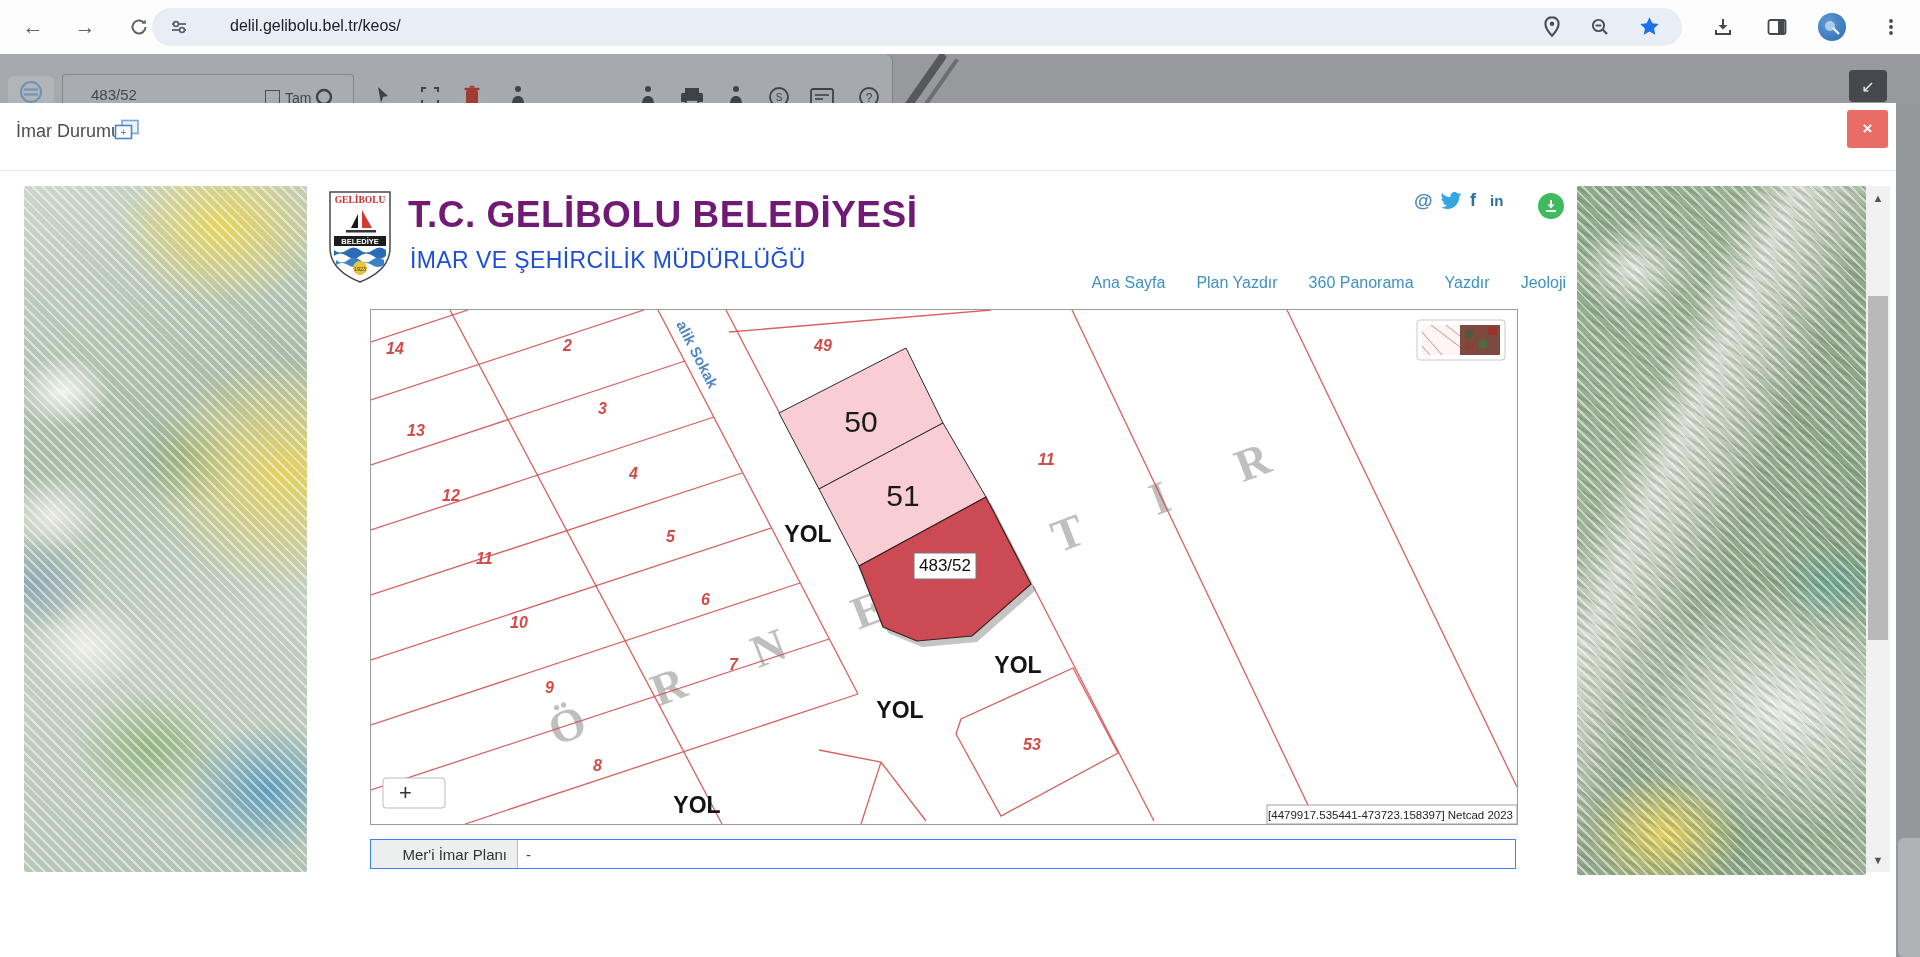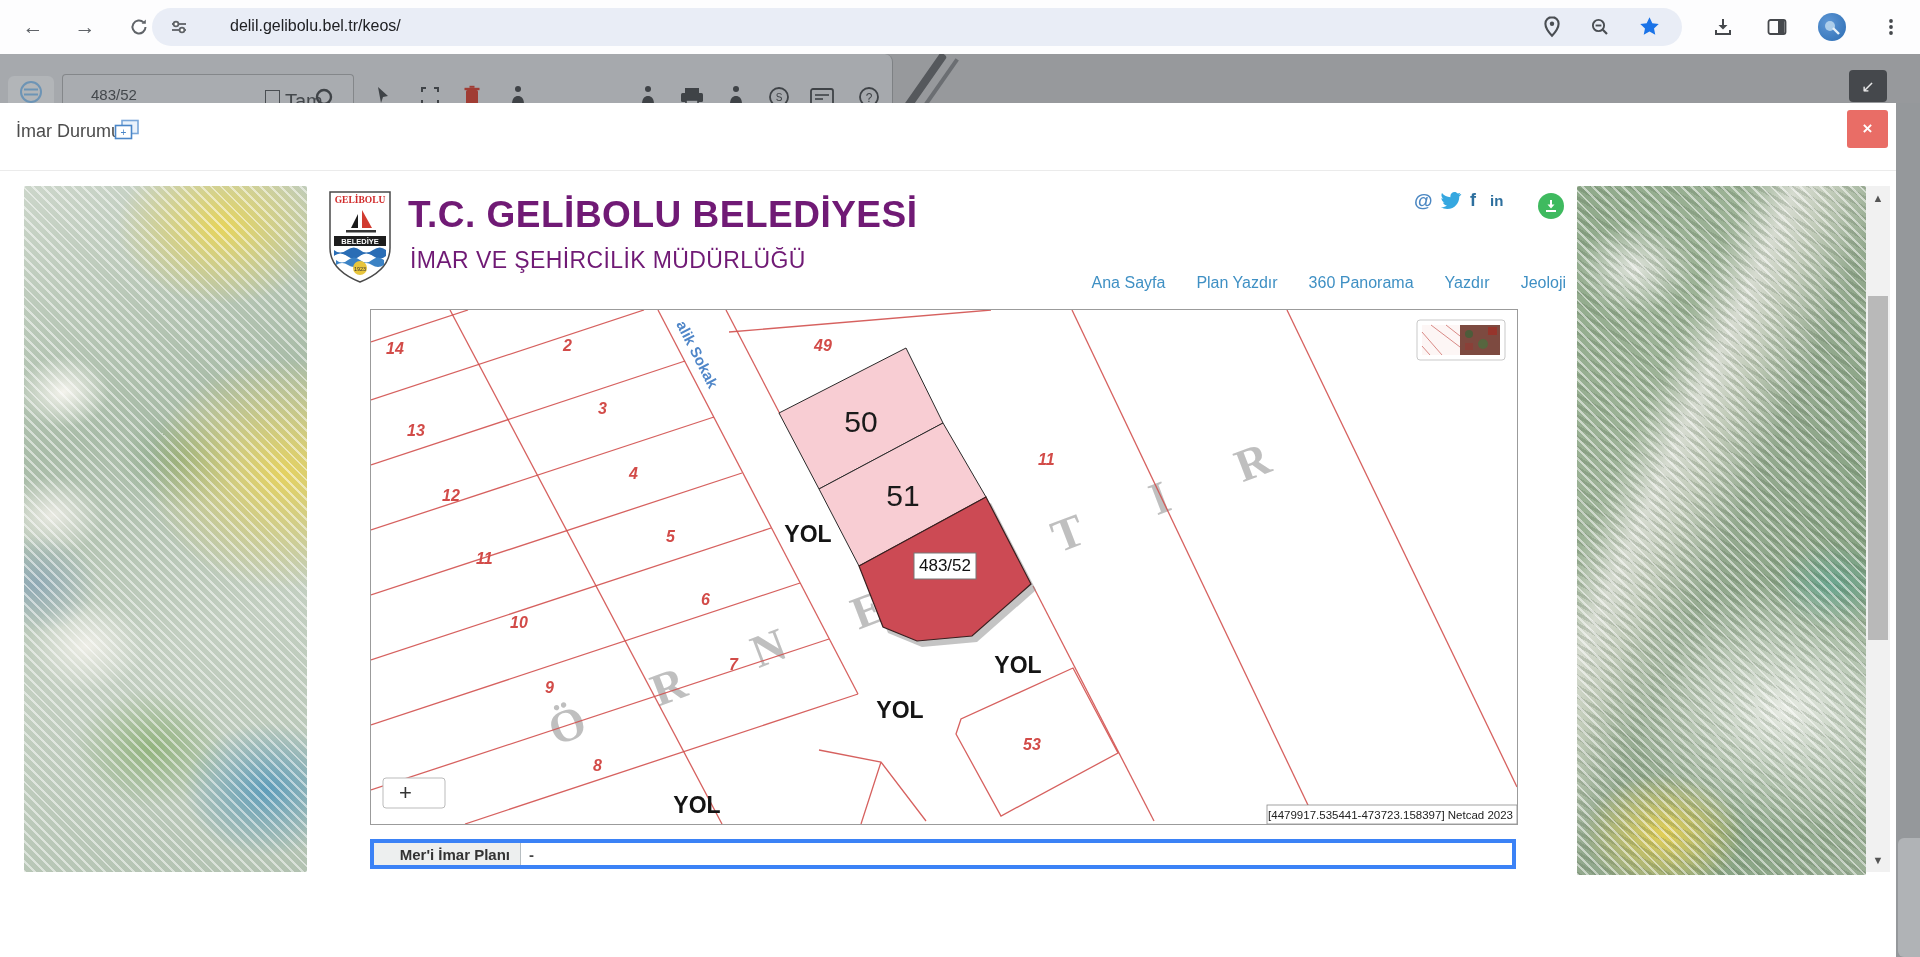--- a/index.html
+++ b/index.html
@@ -20,21 +20,21 @@
 
   
   .modal{left:0;top:103px;width:1896px;height:854px;background:#fff;border-radius:8px 8px 0 0;}
   .modal-header{left:0;top:0;width:1896px;height:67px;background:#fff;border-bottom:1px solid #ebebeb;border-radius:8px 8px 0 0;}
   .modal-title{left:16px;top:18px;font-size:18px;color:#4c4c4c;}
   .close-btn{left:1847px;top:7px;width:41px;height:38px;background:#e96d66;border-radius:3px;color:#fff;font-size:17px;font-weight:bold;display:flex;align-items:center;justify-content:center;}
   .right-gray{left:1896px;top:103px;width:24px;height:854px;background:#95989b;}
 
   
   .site-title{font-size:37px;font-weight:600;color:#701a75;letter-spacing:.5px;}
-  .site-sub{font-size:23px;color:#701a75;letter-spacing:.4px;}
+  .site-sub{font-size:23px;color:#1d4ed8;letter-spacing:.4px;}
   .disclaimer{font-size:11px;color:#3a3a3a;}
   .nav-links{display:flex;gap:31px;justify-content:flex-end;align-items:center;}
   .nav-link{font-size:16px;color:#3f90c4;white-space:nowrap;margin-top:30px;}
   .social-glyph{font-weight:bold;color:#2d6f9e;}
   .green-circle{width:26px;height:26px;border-radius:50%;background:#3fba5f;display:flex;align-items:center;justify-content:center;}
 
   
   .aerial{overflow:hidden;border-radius:2px;}
   .aerial-left{
     background:
@@ -67,21 +67,21 @@
   .pnum{fill:#d24b48;font:italic 700 16px "Liberation Sans",sans-serif;}
   .bignum{fill:#1a1a1a;font:400 30px "Liberation Sans",sans-serif;}
   .yol{fill:#141414;font:600 23px "Liberation Sans",sans-serif;text-anchor:middle;}
   .redline{stroke:#d2504e;stroke-width:1.3;fill:none;opacity:.9;}
   .wm{fill:#b5b5b5;font:700 46px "Liberation Serif",serif;letter-spacing:74px;opacity:.85;}
   .street{fill:#4f86c8;font:700 15px "Liberation Sans",sans-serif;}
   .coordtxt{fill:#222;font:400 11.5px "Liberation Sans",sans-serif;text-anchor:end;}
   .sel-label{fill:#111;font:400 17px "Liberation Sans",sans-serif;text-anchor:middle;}
 
   
-  .info-row{left:370px;top:839px;width:1146px;height:30px;display:flex;border:4px solid #3b82f6;box-sizing:border-box;font-weight:bold;}
+  .info-row{left:370px;top:839px;width:1146px;height:30px;display:flex;border:1px solid #3b82f6;box-sizing:border-box;}
   .info-label{width:147px;background:#edefef;border-right:1px solid #b6bdc1;display:flex;align-items:center;justify-content:flex-end;padding-right:10px;box-sizing:border-box;font-size:15px;color:#333;}
   .info-value{flex:1;display:flex;align-items:center;padding-left:8px;font-size:15px;color:#444;background:#fff;}
 
   
   .sb-track{left:1866px;top:186px;width:24px;height:686px;background:#f1f1f1;}
   .sb-thumb{left:2px;top:110px;width:20px;height:344px;background:#b9b9b9;}
   .sb-arrow{width:24px;height:20px;display:flex;align-items:center;justify-content:center;color:#555;font-size:11px;}
 </style>
 </head>
 <body>
@@ -160,21 +160,21 @@
       <svg class="abs" style="left:11px;top:4px;" width="24" height="24" viewBox="0 0 24 24">
           <circle cx="12" cy="12" r="10" fill="none" stroke="#6d94b5" stroke-width="2"></circle>
           <line x1="5" y1="9.5" x2="19" y2="9.5" stroke="#6d94b5" stroke-width="2"></line>
           <line x1="5" y1="14.5" x2="19" y2="14.5" stroke="#6d94b5" stroke-width="2"></line>
         </svg>
     </div>
     <div class="abs" style="left:62px;top:20px;width:290px;height:29px;background:#a9acb0;border:1px solid #84878a;border-bottom:none;border-radius:4px 4px 0 0;">
       <span class="abs ut-text" style="left:28px;top:11px;">483/52</span>
     </div>
     <div class="abs" style="left:265px;top:36px;width:13px;height:13px;border:1.6px solid #4a4e52;background:transparent;"></div>
-    <div class="abs ut-text" style="left:285px;top:36px;font-size:20px;">Tam</div>
+    <div class="abs ut-text" style="left:285px;top:36px;font-size:14px;">Tam</div>
     <svg class="abs" style="left:314px;top:32px;" width="22" height="22" viewBox="0 0 22 22">
         <circle cx="10" cy="11" r="7" fill="none" stroke="#3f4347" stroke-width="2.4"></circle>
       </svg>
 
     <svg class="abs" style="left:374px;top:32px;" width="18" height="20" viewBox="0 0 18 20">
         <path d="M4 1l10 9-5 1-2 6z" fill="#3f4347"></path>
       </svg>
     <svg class="abs" style="left:420px;top:32px;" width="20" height="20" viewBox="0 0 20 20">
         <path d="M2 6V2h4M14 2h4v4M18 14v4h-4M6 18H2v-4" fill="none" stroke="#3f4347" stroke-width="2"></path>
       </svg>

